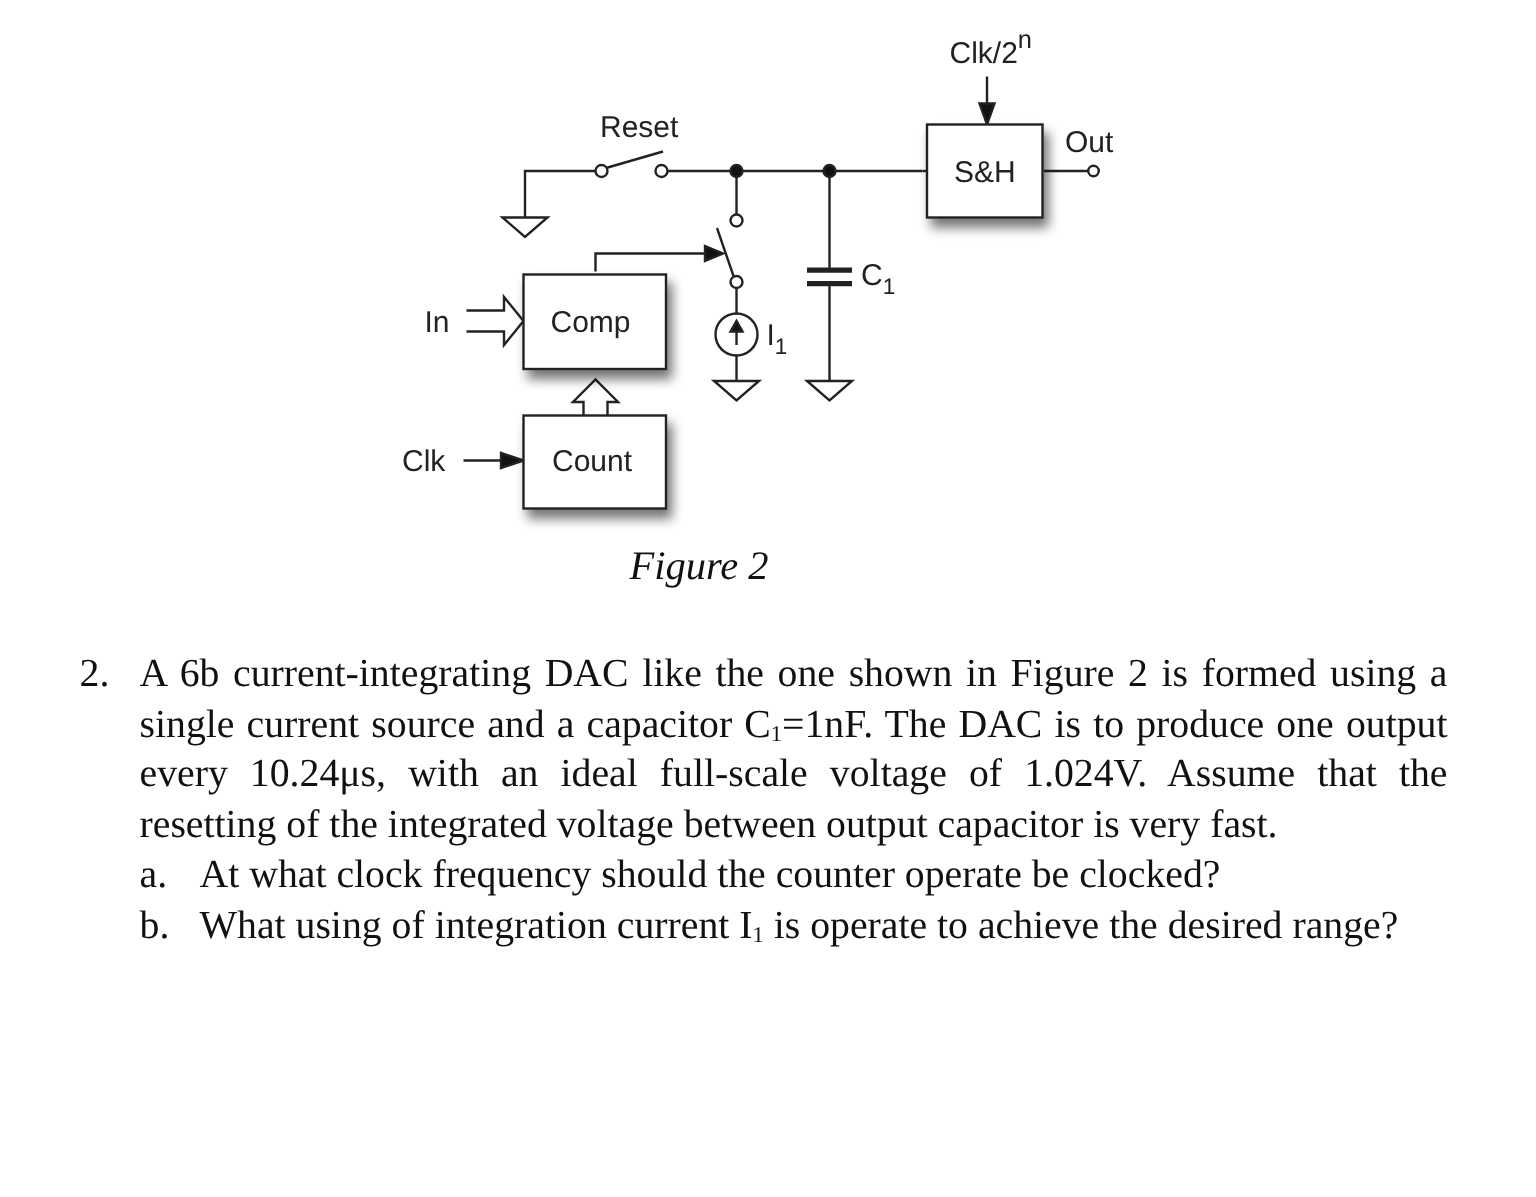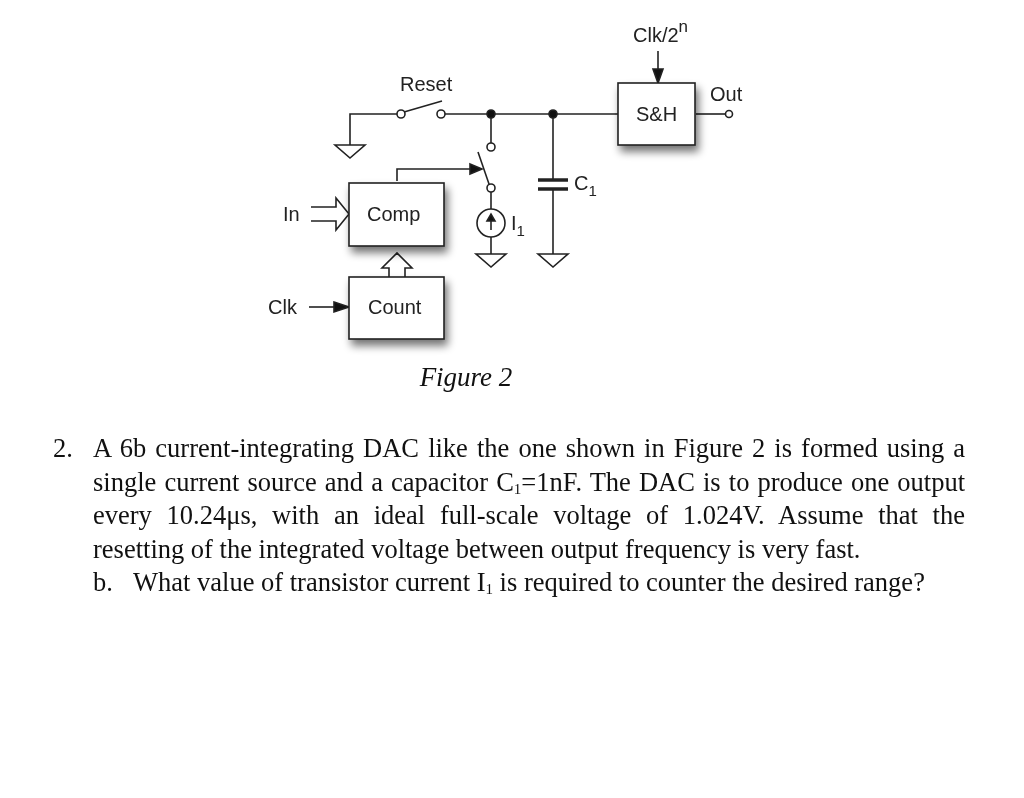--- a/index.html
+++ b/index.html
@@ -132,16 +132,17 @@
     <text class="lbl" x="268" y="314">Clk</text>
     <text class="lbl" x="368" y="314">Count</text>
     <text class="lbl" x="574" y="190"><tspan>C</tspan><tspan dy="6" font-size="15">1</tspan></text>
     <text class="lbl" x="511" y="230"><tspan>I</tspan><tspan dy="6" font-size="15">1</tspan></text>
   </svg>
   <div class="caption"><span>Figure 2</span></div>
 </div>
 
 <div id="problem">
   <div class="p-main">
-    <span class="p-num">2.</span><span>A 6b current-integrating DAC like the one shown in Figure 2 is formed using a single current source and a capacitor C</span><sub class="s">1</sub><span>=1nF.  The DAC is to produce one output every 10.24μs, with an ideal full-scale voltage of 1.024V. Assume that the resetting of the integrated voltage between output frequency is very fast.</span>
-    <span class="sub" style="padding-left:0"><span class="sub-label">b.</span><span>What value of transistor current I</span><sub class="s">1</sub><span> is required to counter the desired range?</span></span>
+    <span class="p-num">2.</span><span>A 6b current-integrating DAC like the one shown in Figure 2 is formed using a single current source and a capacitor C</span><sub class="s">1</sub><span>=1nF.  The DAC is to produce one output every 10.24μs, with an ideal full-scale voltage of 1.024V. Assume that the resetting of the integrated voltage between output capacitor is very fast.</span>
+    <span class="sub" style="padding-left:0"><span class="sub-label">a.</span><span>At what clock frequency should the counter operate be clocked?</span></span>
+    <span class="sub" style="padding-left:0"><span class="sub-label">b.</span><span>What using of integration current I</span><sub class="s">1</sub><span> is operate to achieve the desired range?</span></span>
   </div>
 </div>
 
 </body></html>

